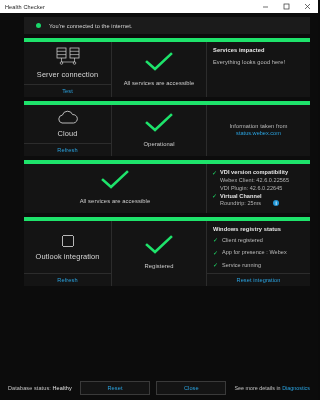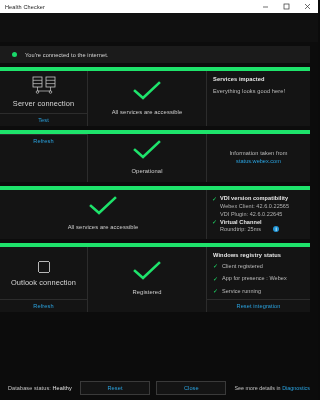--- a/index.html
+++ b/index.html
@@ -22,22 +22,22 @@
   }
   .titlebar-spacer { flex: 1; }
   .winbtn {
     width: 21px; height: 13px; display: flex; align-items: center; justify-content: center;
     color: #303030;
   }
   .winbtn svg { display: block; }
 
   
   .body-area {
-    flex: 1; background: #0c0c0c; padding: 4px 8px 0 0;
-    display: flex; flex-direction: column; margin-top: 29px;
+    flex: 1; background: #0c0c0c; padding: 4px 8px 0 24px;
+    display: flex; flex-direction: column;
   }
 
   
   .banner {
     height: 17px; background: #1b1b1b; display: flex; align-items: center;
     padding-left: 12px; flex: 0 0 17px; margin-bottom: 4px;
   }
   .banner-dot { width: 5px; height: 5px; border-radius: 50%; background: #19d86a; flex: 0 0 5px; }
   .banner-text { font-size: 5.6px; color: #d8d8d8; margin-left: 8px; letter-spacing: .1px; }
 
@@ -194,20 +194,26 @@
               <div class="right-text">Everything looks good here!</div>
             </div>
           </div>
         </div>
       </div>
 
       <div class="card">
         <div class="card-bar"></div>
         <div class="card-inner">
           <div class="col-left">
+            <div class="left-main">
+              <svg class="svc-icon" width="24" height="16" viewBox="0 0 24 16">
+                <path d="M6 13 A4 4 0 0 1 6.4 5.1 A5.4 5.4 0 0 1 16.6 4.6 A3.9 3.9 0 0 1 17.6 13 Z" fill="none" stroke="#c9c9c9" stroke-width="0.9" stroke-linejoin="round"></path>
+              </svg>
+              <div class="svc-label">Cloud</div>
+            </div>
             <div class="left-action">
               <span class="linkbtn">Refresh</span>
             </div>
           </div>
           <div class="col-mid">
             <div class="check-wrap">
               <svg width="34" height="20" viewBox="0 0 34 20">
                 <polyline points="5,10 13,17 29,2" fill="none" stroke="#1ee36b" stroke-width="2.6" stroke-linecap="square"></polyline>
               </svg>
             </div>
@@ -261,21 +267,21 @@
         <div class="card-inner">
           <div class="col-left">
             <div class="left-main">
               <svg class="svc-icon" width="16" height="16" viewBox="0 0 16 16">
                 <rect x="2.5" y="2.5" width="11" height="11" fill="none" stroke="#c9c9c9" stroke-width="0.9"></rect>
                 <rect x="1" y="1" width="2" height="2" fill="#141414" stroke="none"></rect>
                 <rect x="13" y="1" width="2" height="2" fill="#141414" stroke="none"></rect>
                 <rect x="1" y="13" width="2" height="2" fill="#141414" stroke="none"></rect>
                 <rect x="13" y="13" width="2" height="2" fill="#141414" stroke="none"></rect>
               </svg>
-              <div class="svc-label">Outlook connection</div>
+              <div class="svc-label">Outlook integration</div>
             </div>
             <div class="left-action">
               <span class="linkbtn">Refresh</span>
             </div>
           </div>
           <div class="col-mid">
             <div class="check-wrap">
               <svg width="34" height="20" viewBox="0 0 34 20">
                 <polyline points="5,10 13,17 29,2" fill="none" stroke="#1ee36b" stroke-width="2.6" stroke-linecap="square"></polyline>
               </svg>

